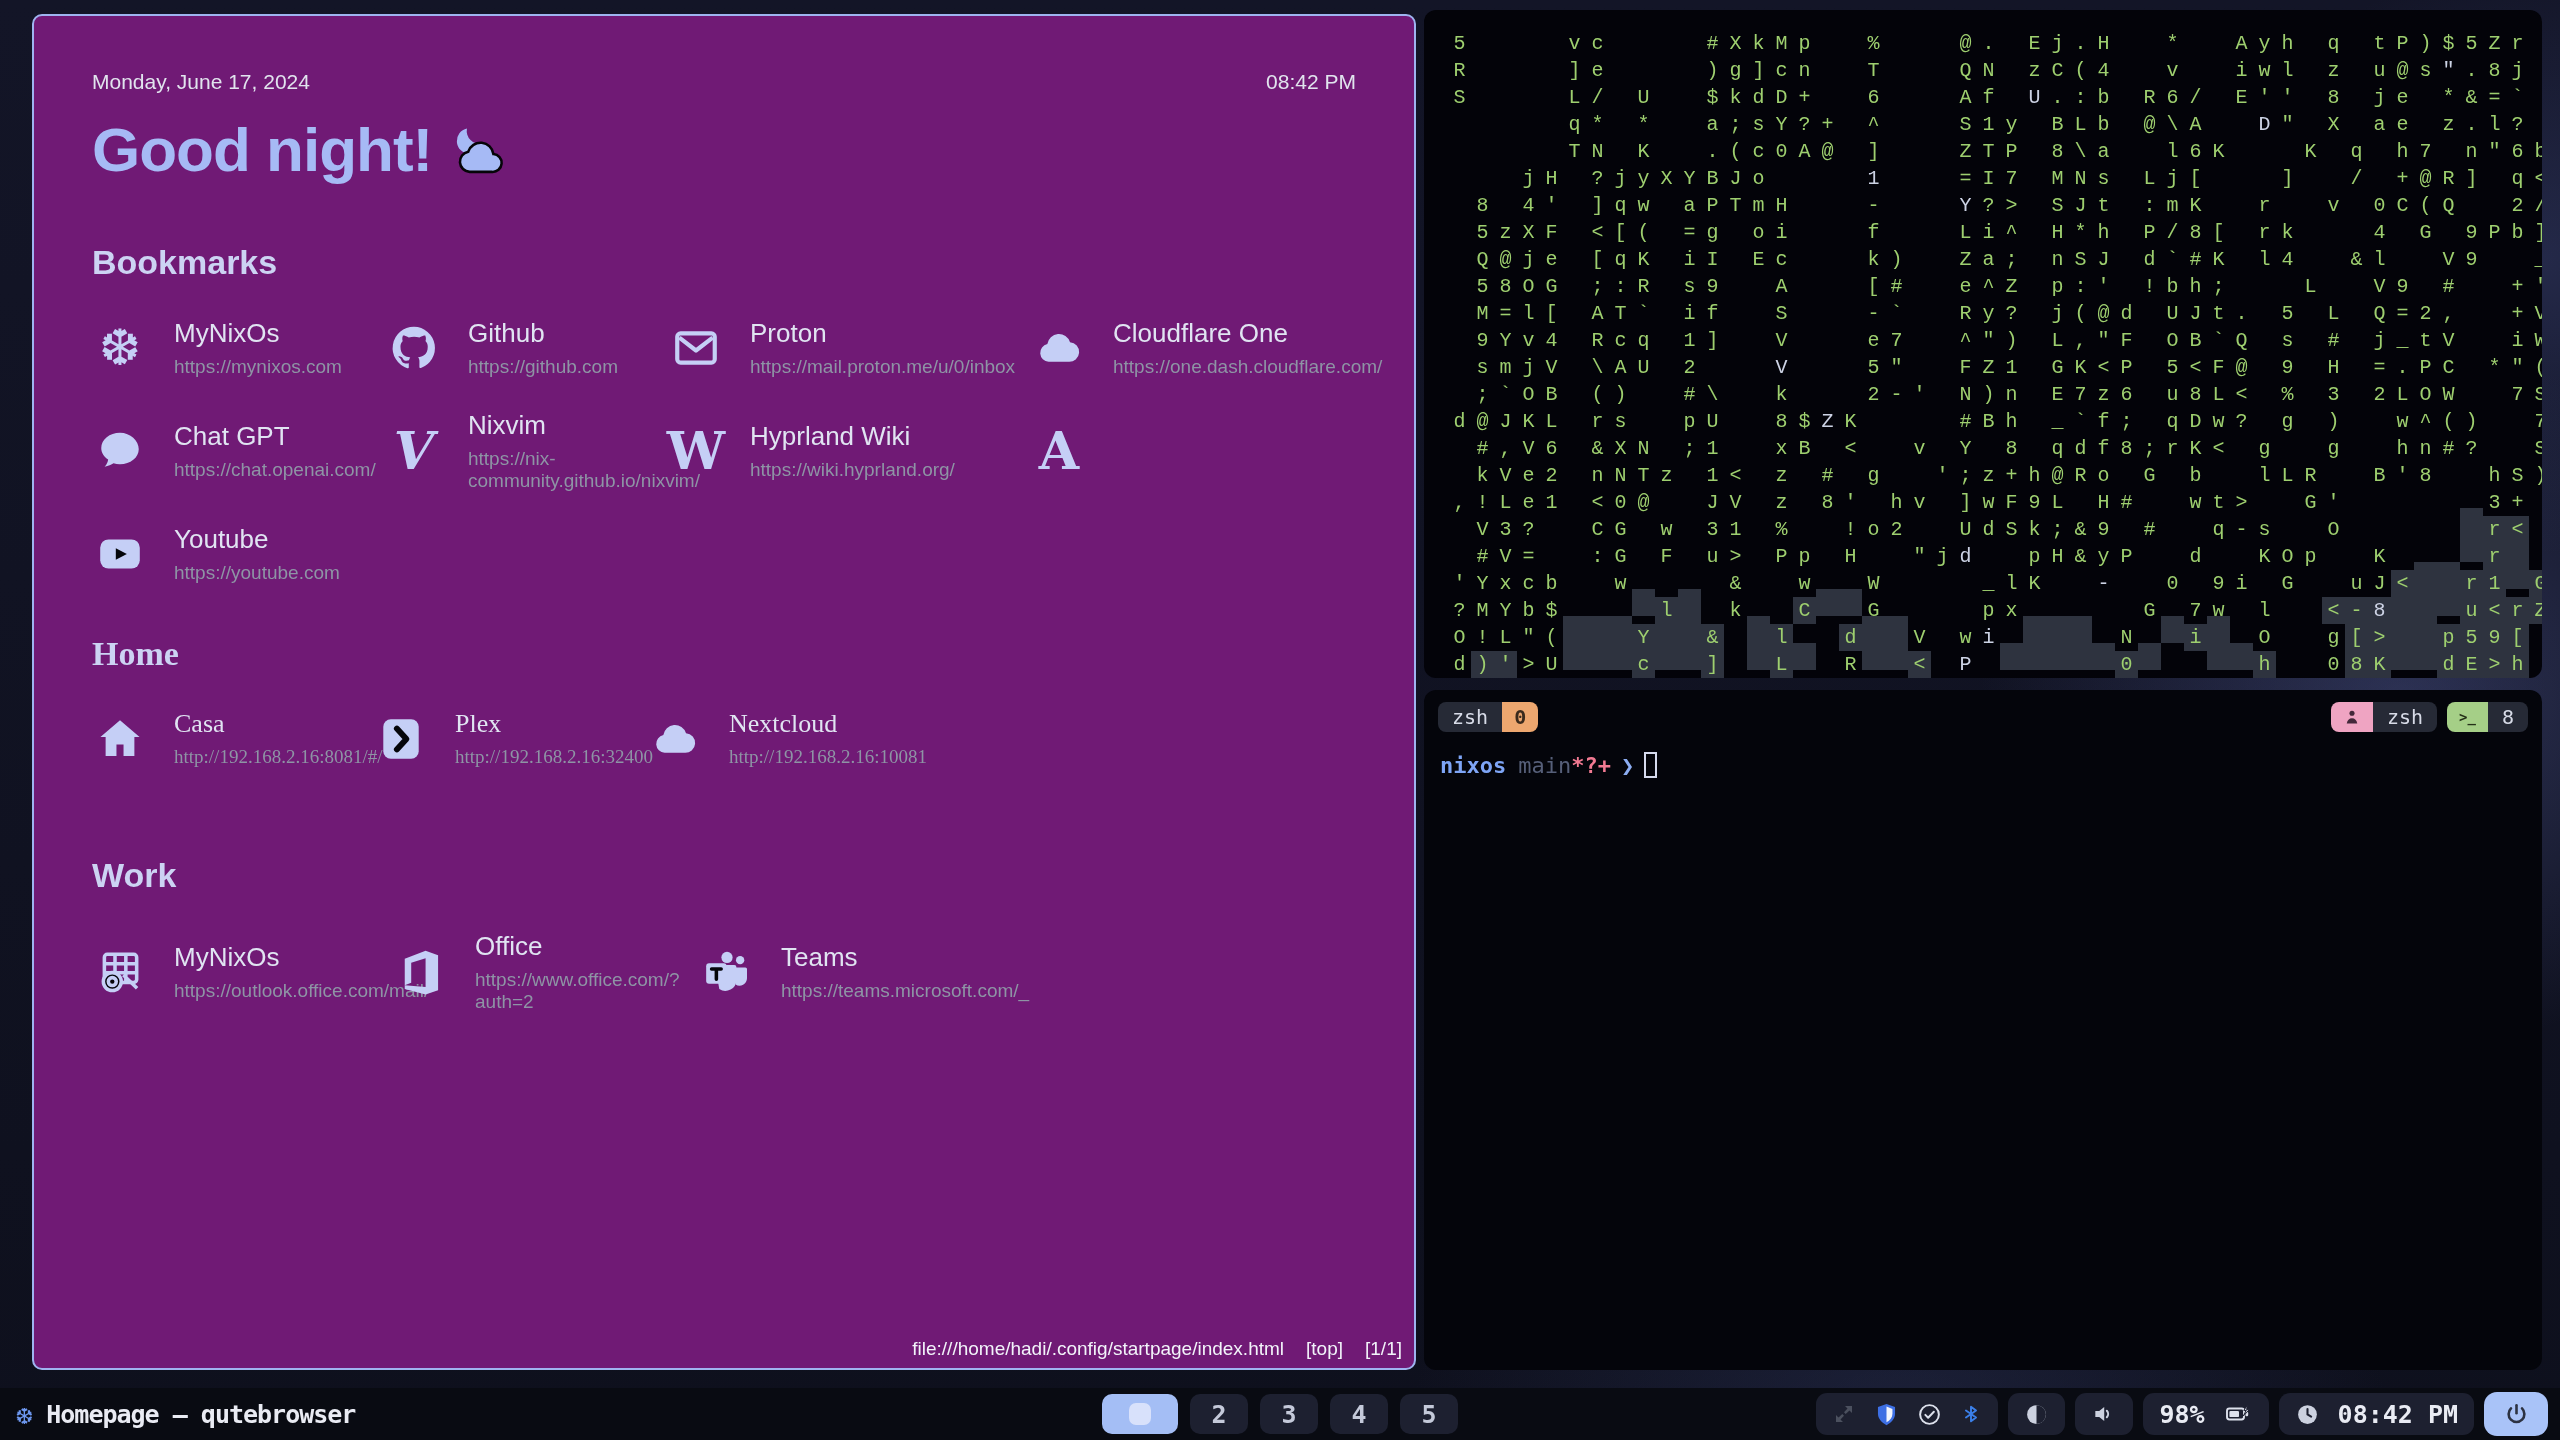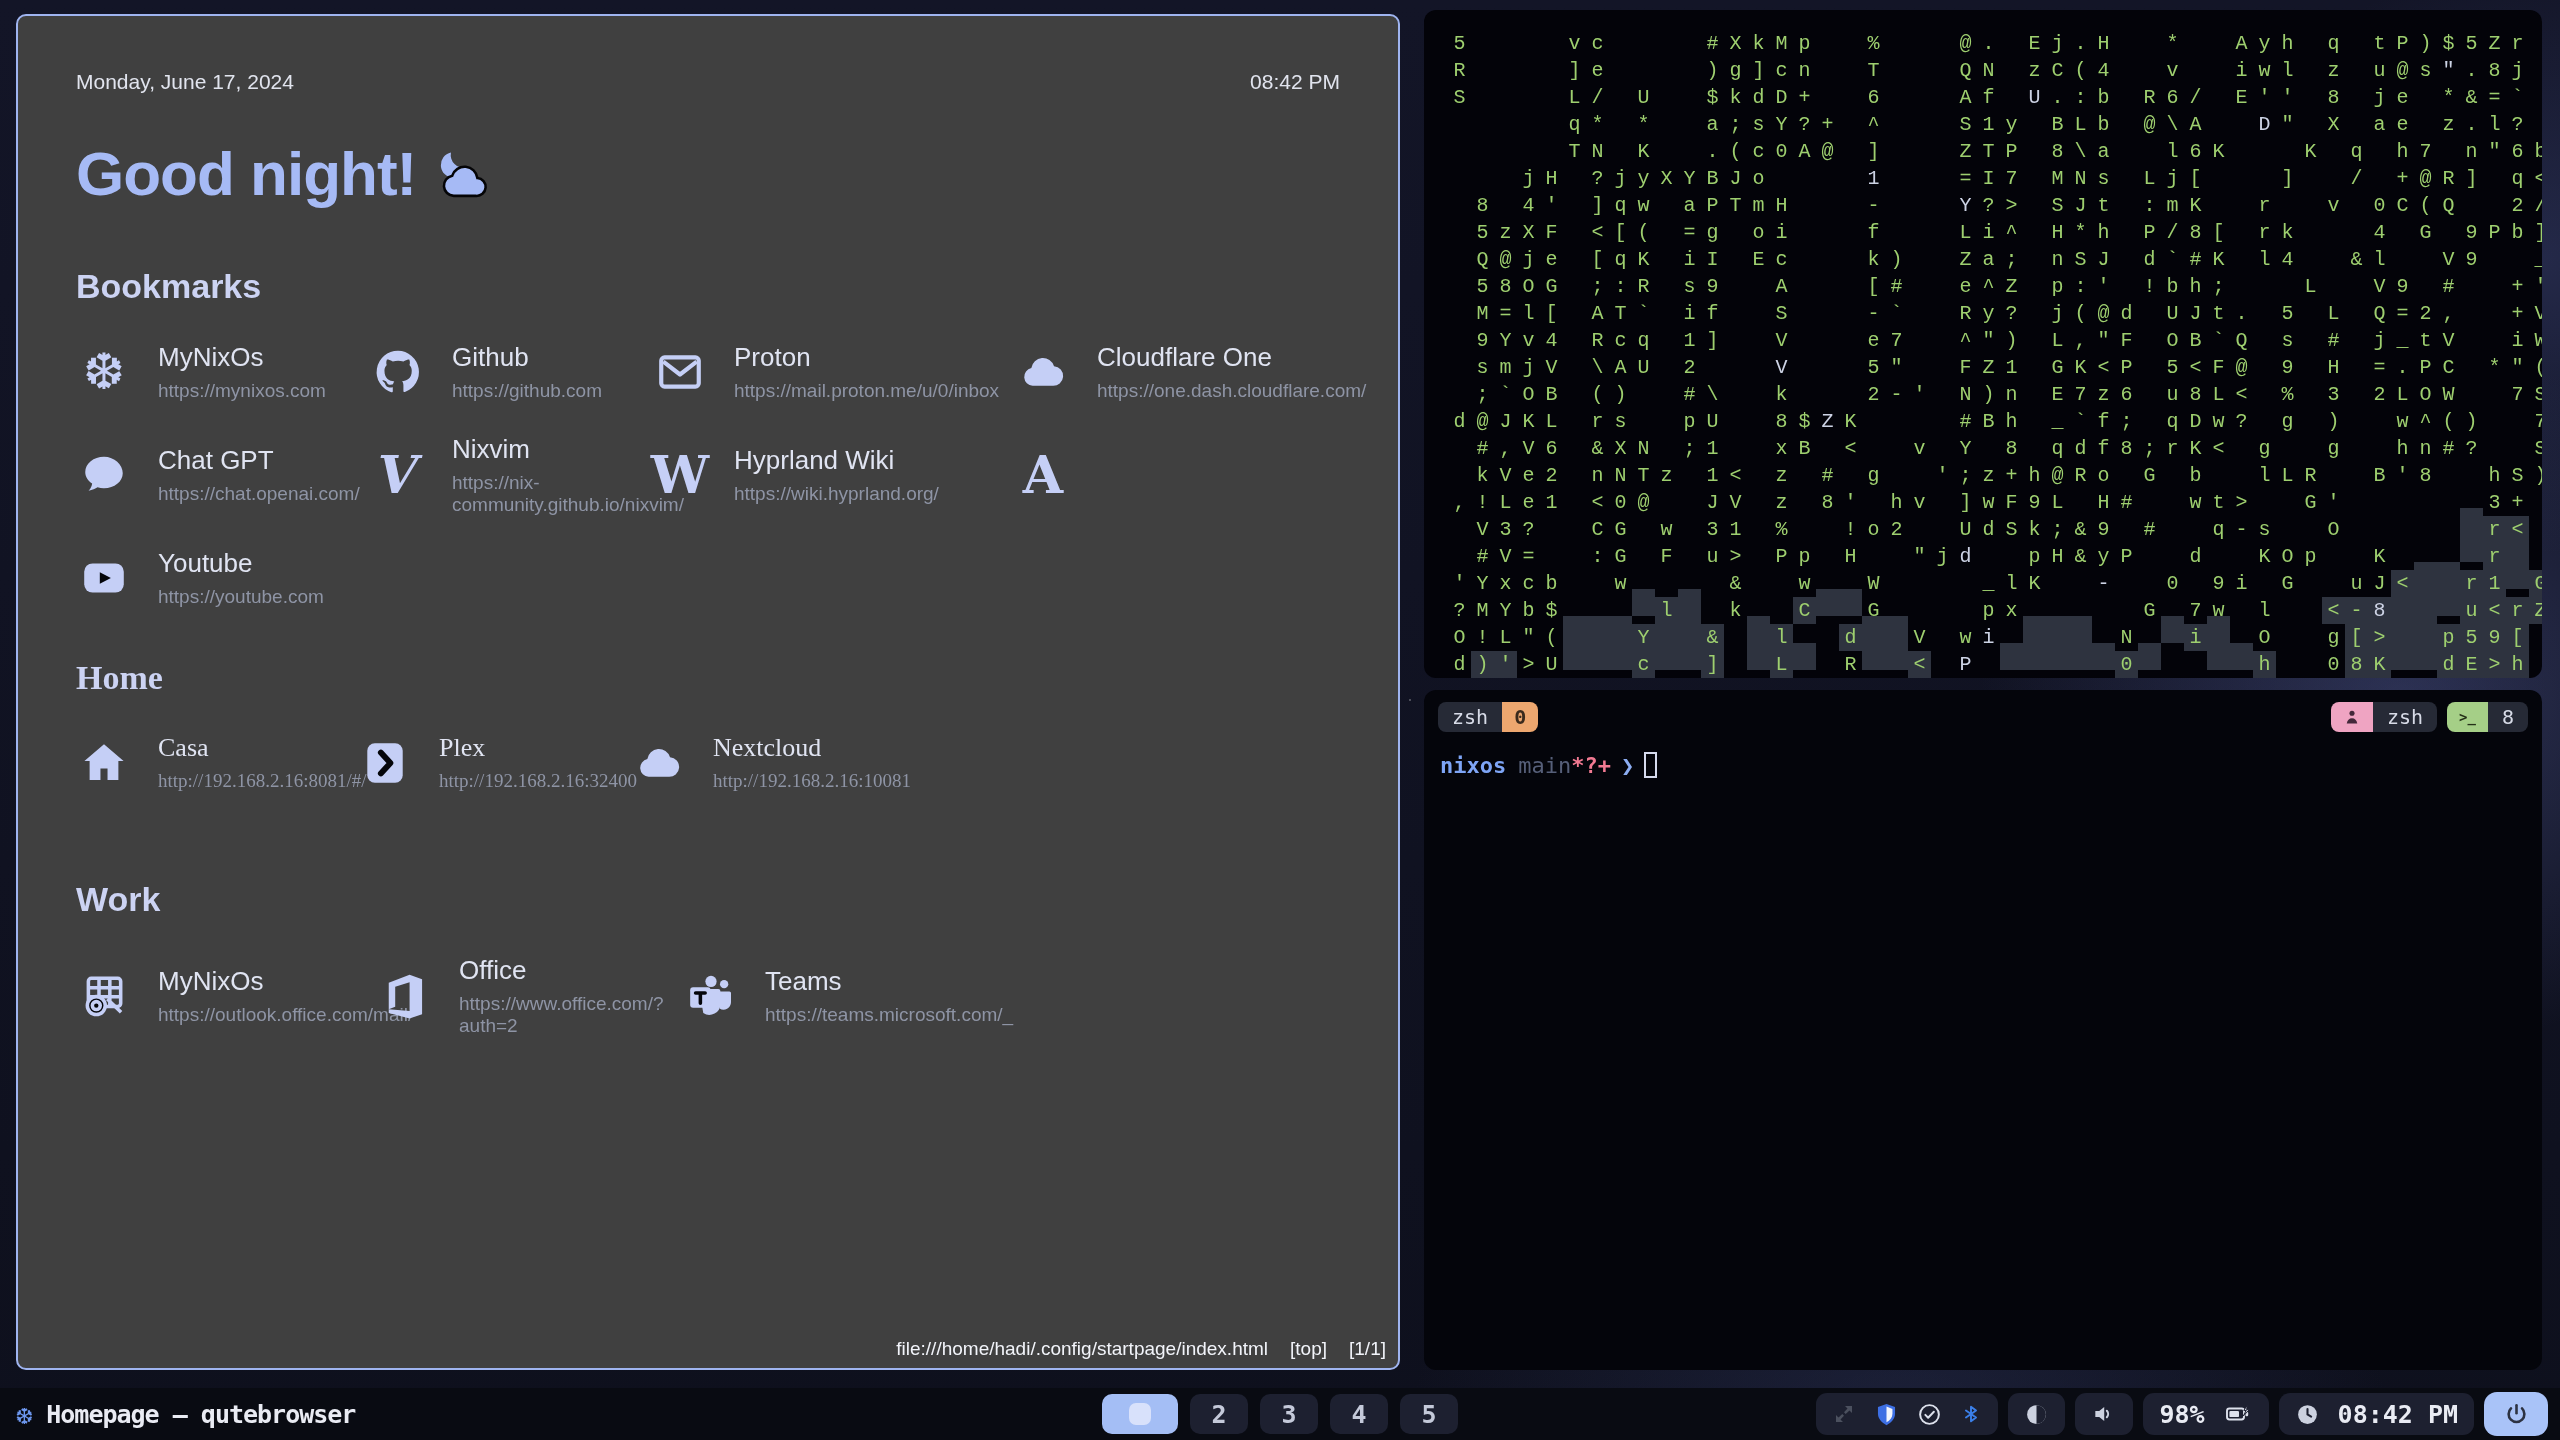--- a/index.html
+++ b/index.html
@@ -15,27 +15,27 @@
       radial-gradient(circle 2px at 1410px 700px, rgba(255,255,255,.5), transparent 70%),
       radial-gradient(600px 500px at 2400px 700px, rgba(90,100,165,.38), transparent 70%),
       radial-gradient(500px 420px at 2540px 260px, rgba(70,80,140,.35), transparent 70%),
       radial-gradient(700px 400px at 1900px 1420px, rgba(60,70,120,.30), transparent 70%),
       linear-gradient(#131527,#0e101d);
   }
   .desktop { position:absolute; inset:0; }
 
   
   .browser-window {
-    position:absolute; left:16px; top:14px; width:1384px; height:1356px;
-    background:#404040; border:2px solid #9fb4f0; border-radius:10px;
+    position:absolute; left:32px; top:14px; width:1384px; height:1356px;
+    background:#701a75; border:2px solid #9fb4f0; border-radius:10px;
     overflow:hidden;
   }
   .sp-inner { padding:54px 58px 0 58px; height:100%; position:relative; }
   .sp-header { display:flex; justify-content:space-between; color:#e1e4ee; font-size:21px; font-weight:500; }
-  .sp-greeting { margin-top:44px; display:flex; align-items:center; gap:14px; color:#a6baf5; }
+  .sp-greeting { margin-top:20px; display:flex; align-items:center; gap:14px; color:#a6baf5; }
   .sp-greeting .greet-text { font-size:62px; font-weight:800; letter-spacing:-1px; }
   .sp-greeting svg { width:62px; height:50px; }
   .sp-section-title { font-size:34px; font-weight:800; color:#ccd3f3; }
   .sec-bookmarks { margin-top:58px; }
   .sec-home { margin-top:51px;font-family:Liberation Serif, serif; }
   .sec-work { margin-top:88px; }
   .sp-grid { margin-top:36px; display:grid; row-gap:32px; }
   .grid-s0 { grid-template-columns:294px 282px 363px 1fr; }
   .grid-s1 { grid-template-columns:281px 274px 1fr; }
   .grid-s2 { grid-template-columns:301px 306px 1fr; }

